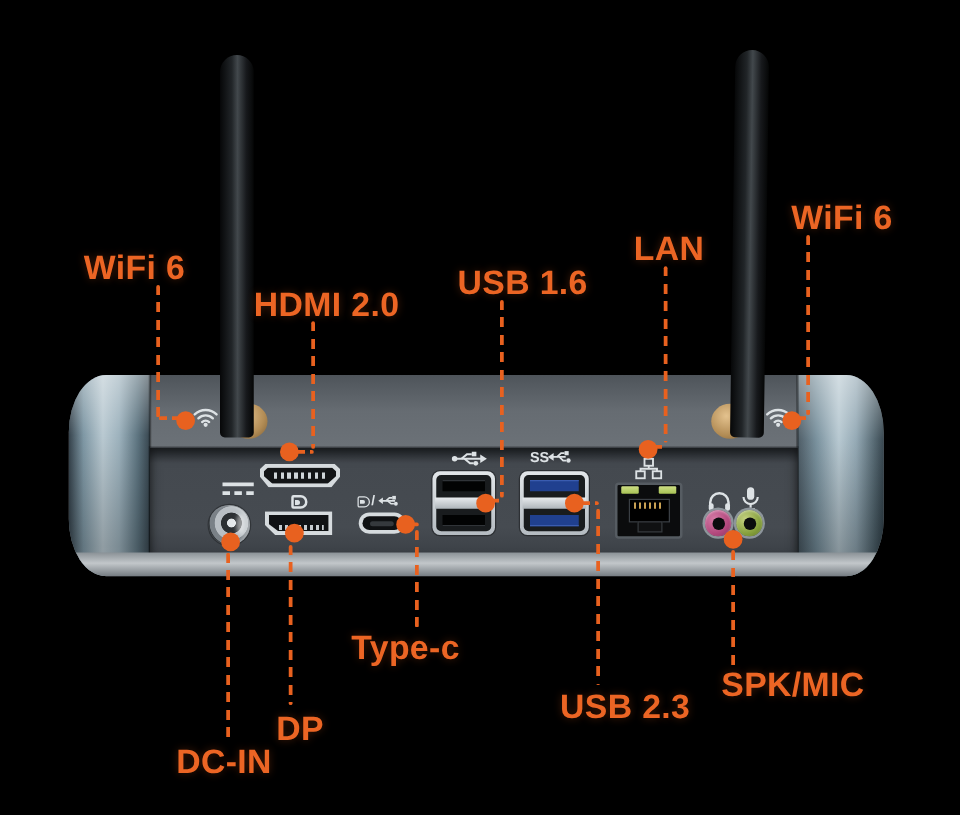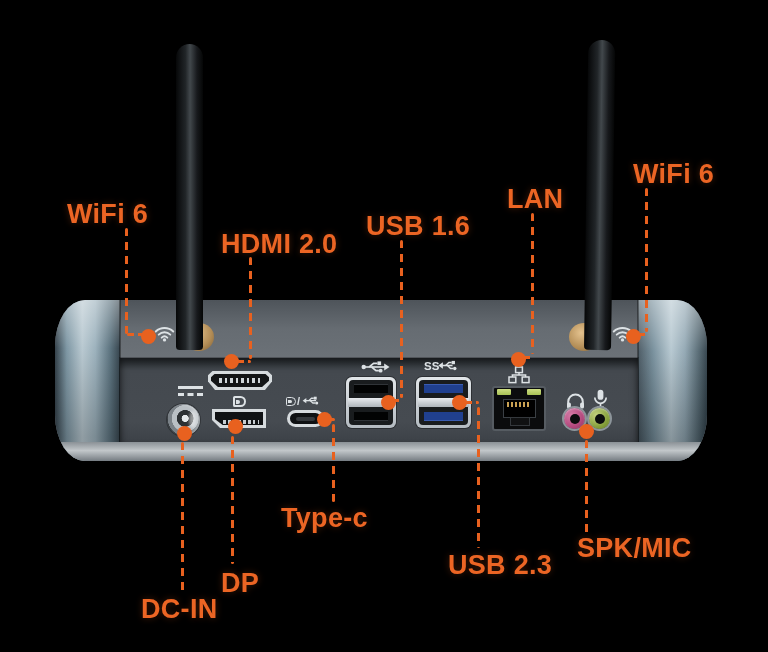--- a/index.html
+++ b/index.html
@@ -255,21 +255,21 @@
   <div class="abs">
 
     <div class="vln" style="left:125px;top:228px;height:106px;"></div>
     <div class="hln" style="left:127px;top:333px;width:16px;"></div>
     <div class="cdot" style="left:141px;top:329px;"></div>
     <div class="lbl" style="left:67px;top:201px;">WiFi 6</div>
 
     <div class="vln" style="left:249px;top:257px;height:102px;"></div>
     <div class="hln" style="left:237px;top:360px;width:14px;"></div>
     <div class="cdot" style="left:224px;top:354px;"></div>
-    <div class="lbl" style="left:221px;top:231px;">HDMI 2.0</div>
+    <div class="lbl" style="left:203px;top:231px;">HDMI 2.0</div>
 
     <div class="vln" style="left:400px;top:240px;height:158px;"></div>
     <div class="hln" style="left:392px;top:399px;width:10px;"></div>
     <div class="cdot" style="left:381px;top:395px;"></div>
     <div class="lbl" style="left:366px;top:213px;">USB 1.6</div>
 
     <div class="vln" style="left:531px;top:213px;height:141px;"></div>
     <div class="hln" style="left:523px;top:356px;width:10px;"></div>
     <div class="cdot" style="left:511px;top:352px;"></div>
     <div class="lbl" style="left:507px;top:186px;">LAN</div>

